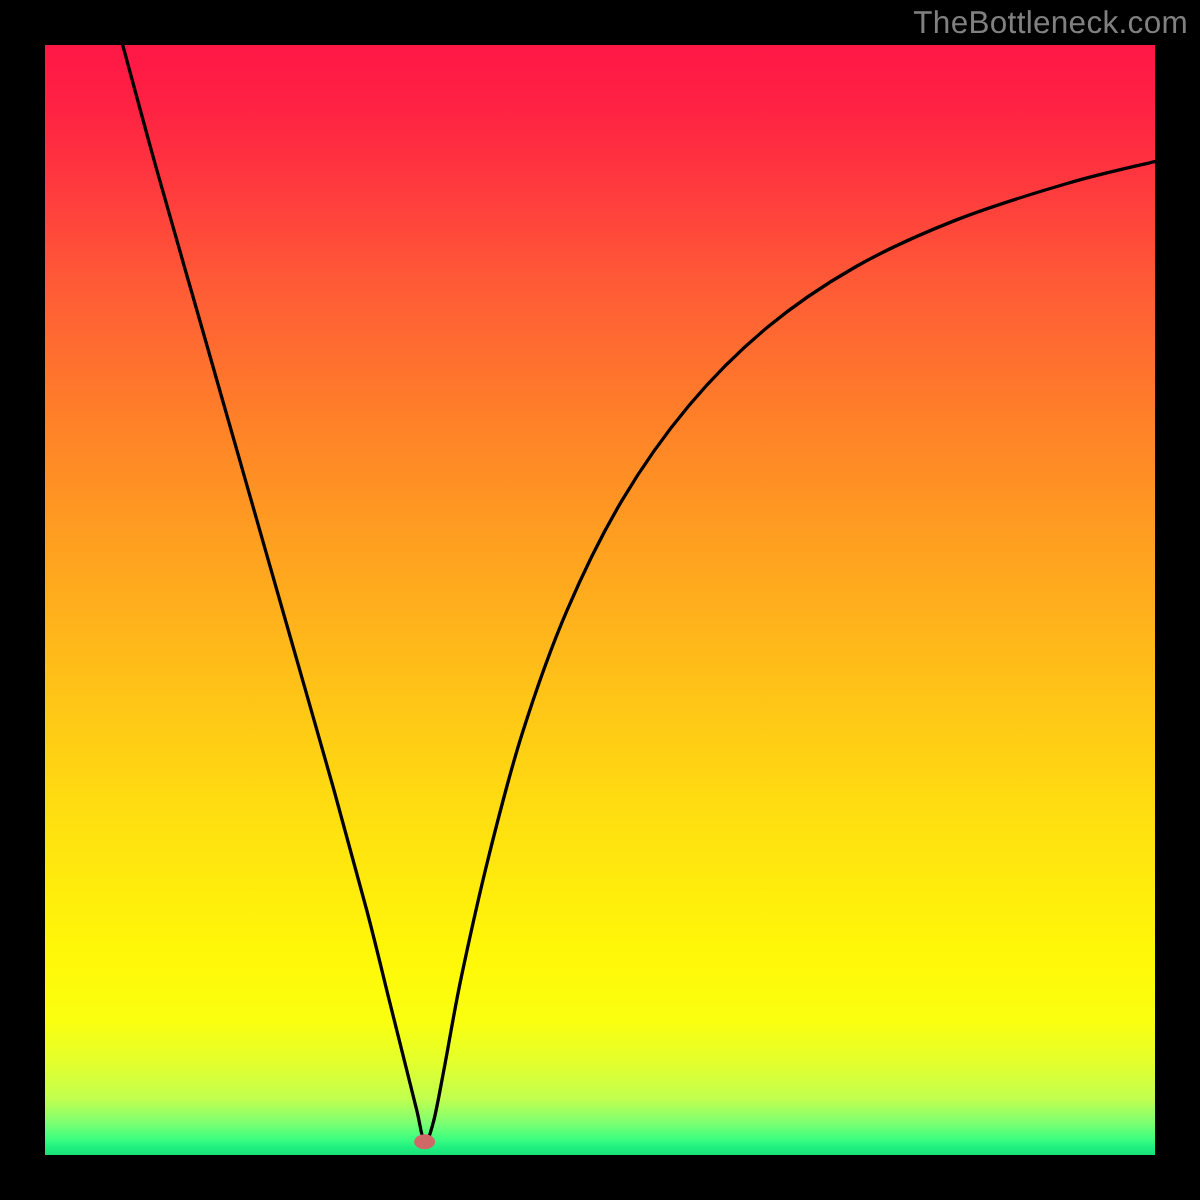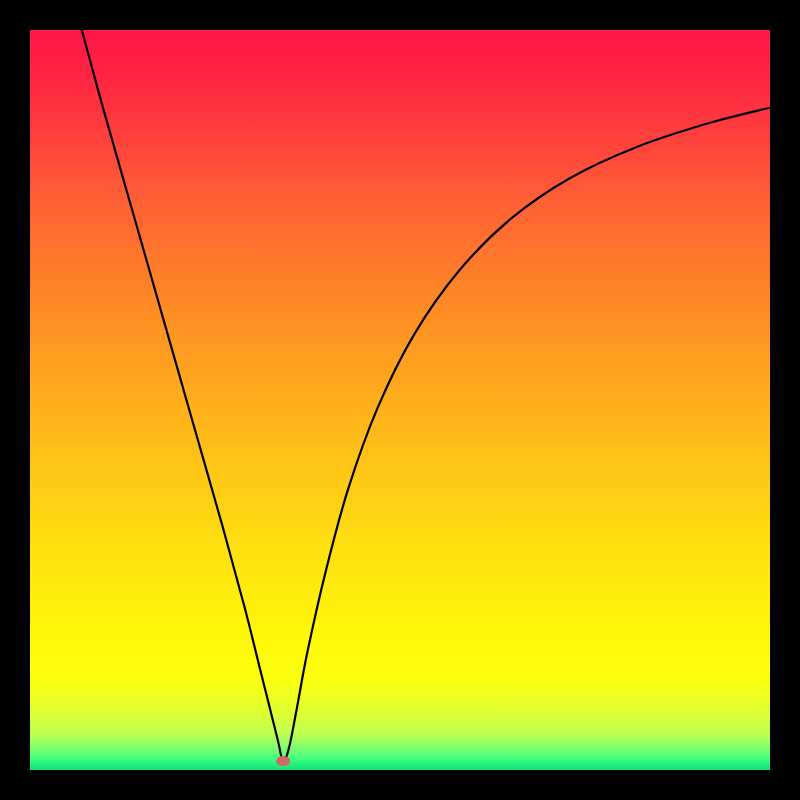--- a/index.html
+++ b/index.html
@@ -76,20 +76,21 @@
     font-size: 21px;
     font-weight: 500;
     letter-spacing: 0.2px;
     z-index: 10;
   }
 </style>
 </head>
 <body>
 
 <div class="frame">
+  <div class="watermark">TheBottleneck.com</div>
 
   <div class="plot-area">
     <div class="gradient-bg"></div>
 
     <svg class="curve-svg" viewBox="0 0 740 740" preserveAspectRatio="none">
       <path id="curve-path" class="curve-path" d="M 51.80 0.00 C 55.50 13.57, 65.37 50.57, 74.00 81.40 C 82.63 112.23, 93.73 150.47, 103.60 185.00 C 113.47 219.53, 123.33 254.07, 133.20 288.60 C 143.07 323.13, 152.93 357.67, 162.80 392.20 C 172.67 426.73, 183.77 464.97, 192.40 495.80 C 201.03 526.63, 208.43 553.77, 214.60 577.20 C 220.77 600.63, 225.08 619.13, 229.40 636.40 C 233.72 653.67, 237.42 668.47, 240.50 680.80 C 243.58 693.13, 245.80 702.01, 247.90 710.40 C 250.00 718.79, 251.23 729.89, 253.08 731.12 C 254.93 732.35, 256.78 726.19, 259.00 717.80 C 261.22 709.41, 263.32 696.83, 266.40 680.80 C 269.48 664.77, 272.57 645.03, 277.50 621.60 C 282.43 598.17, 289.22 567.33, 296.00 540.20 C 302.78 513.07, 309.57 485.93, 318.20 458.80 C 326.83 431.67, 336.70 403.30, 347.80 377.40 C 358.90 351.50, 371.23 326.22, 384.80 303.40 C 398.37 280.58, 413.17 259.62, 429.20 240.50 C 445.23 221.38, 462.50 204.12, 481.00 188.70 C 499.50 173.28, 519.23 159.96, 540.20 148.00 C 561.17 136.04, 583.37 126.17, 606.80 116.92 C 630.23 107.67, 658.60 99.04, 680.80 92.50 C 703.00 85.96, 730.13 80.17, 740.00 77.70"></path>
       <ellipse id="min-marker" class="minimum-marker" cx="253.08" cy="731.12" rx="7" ry="5"></ellipse>
     </svg>
   </div>
 </div>

